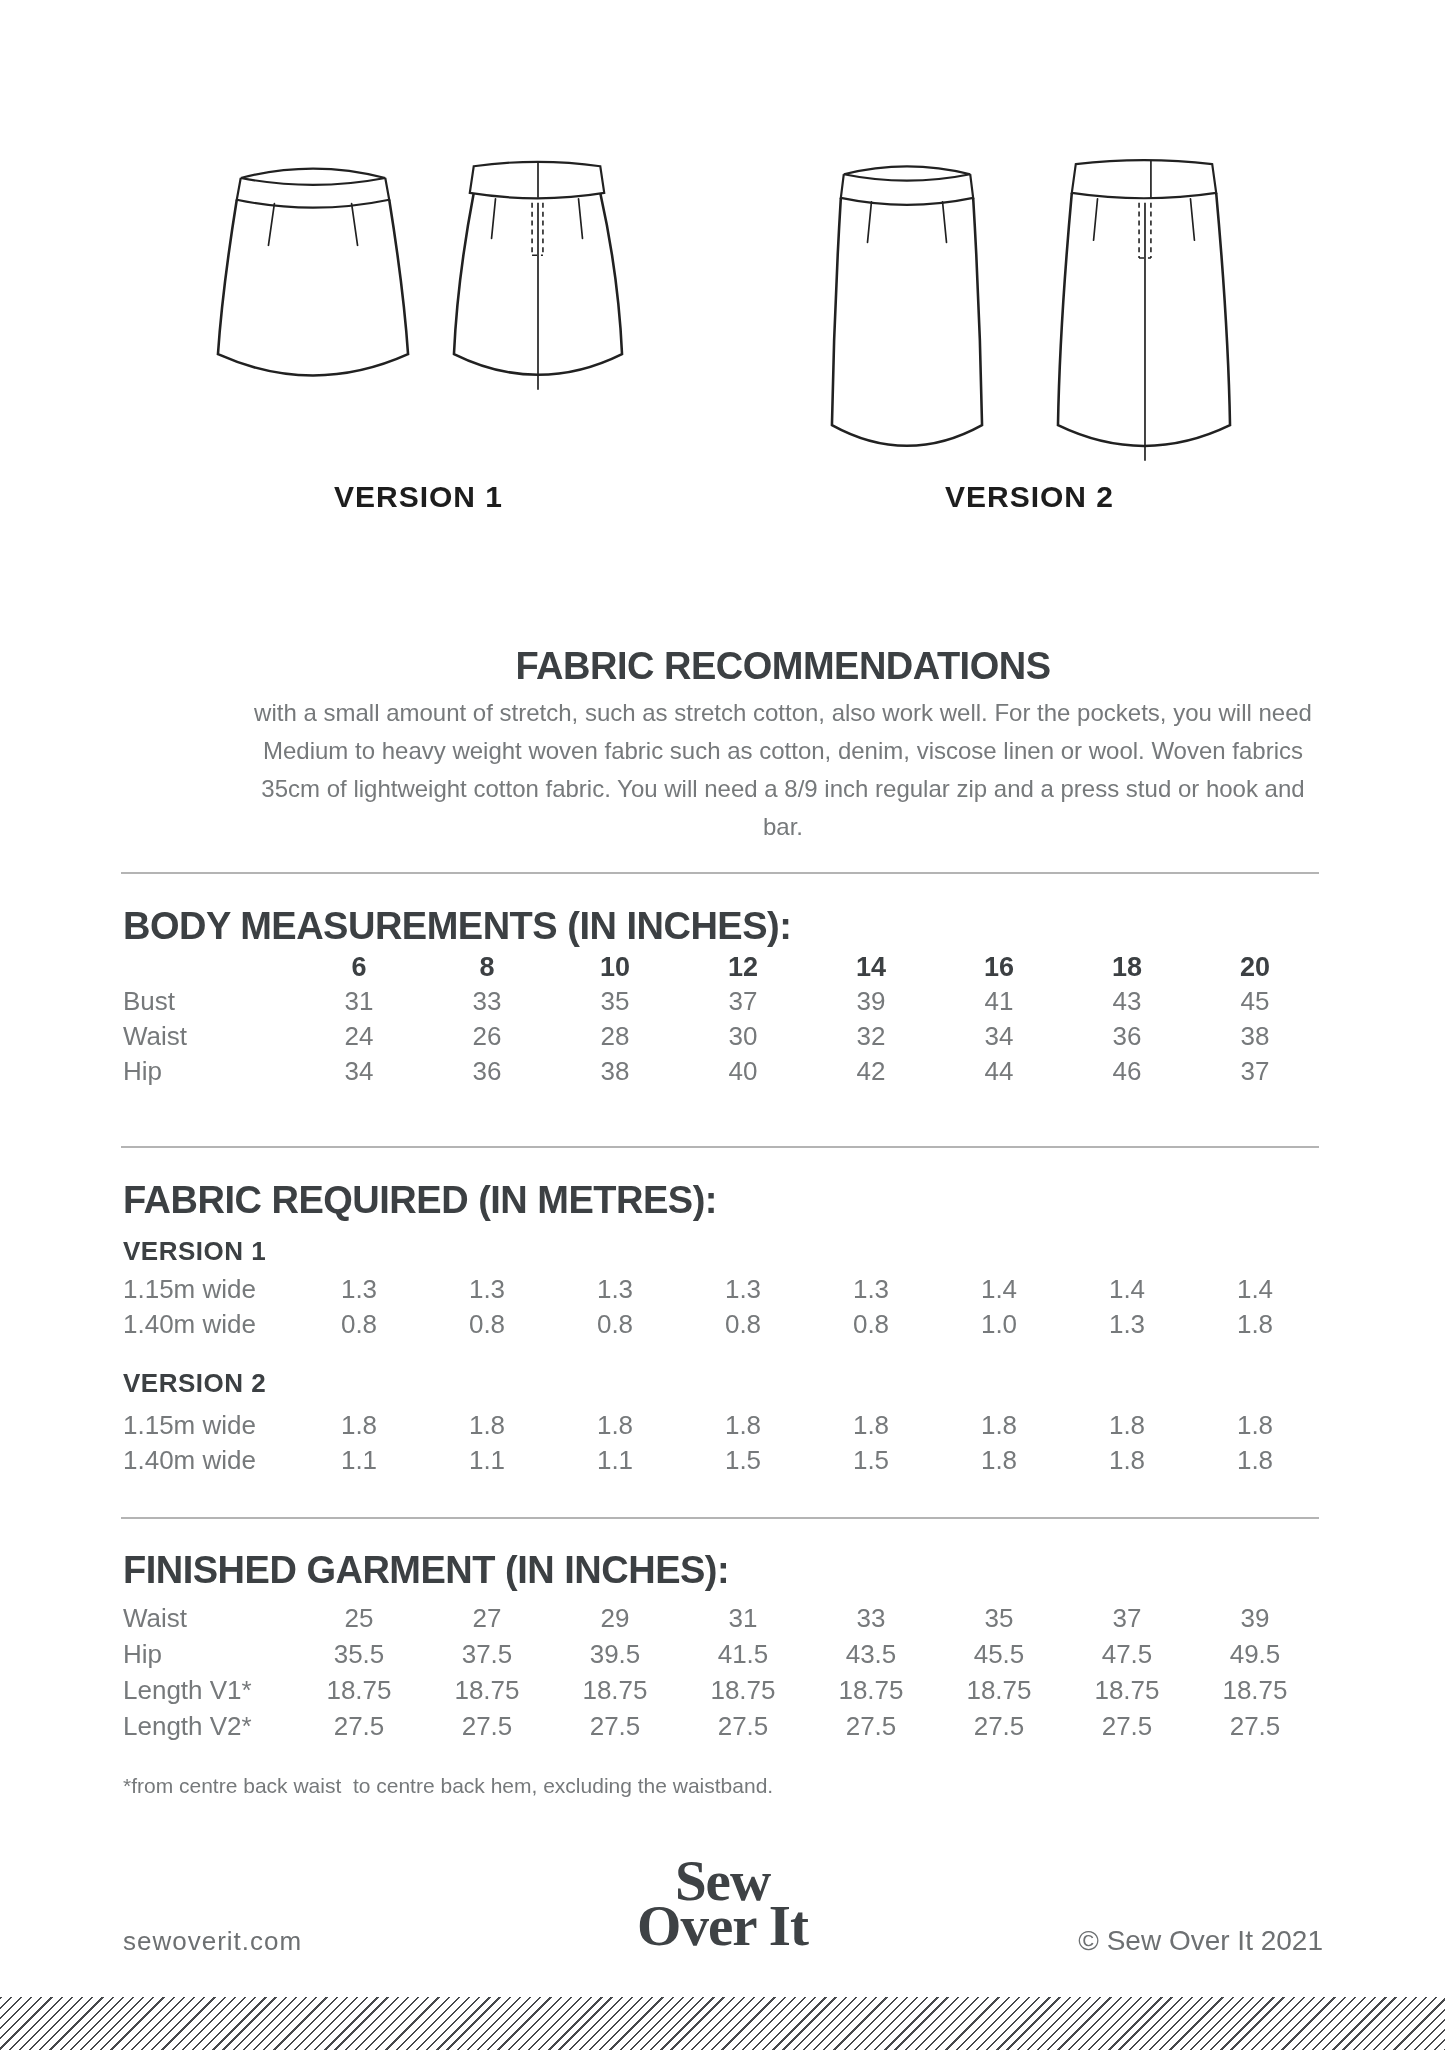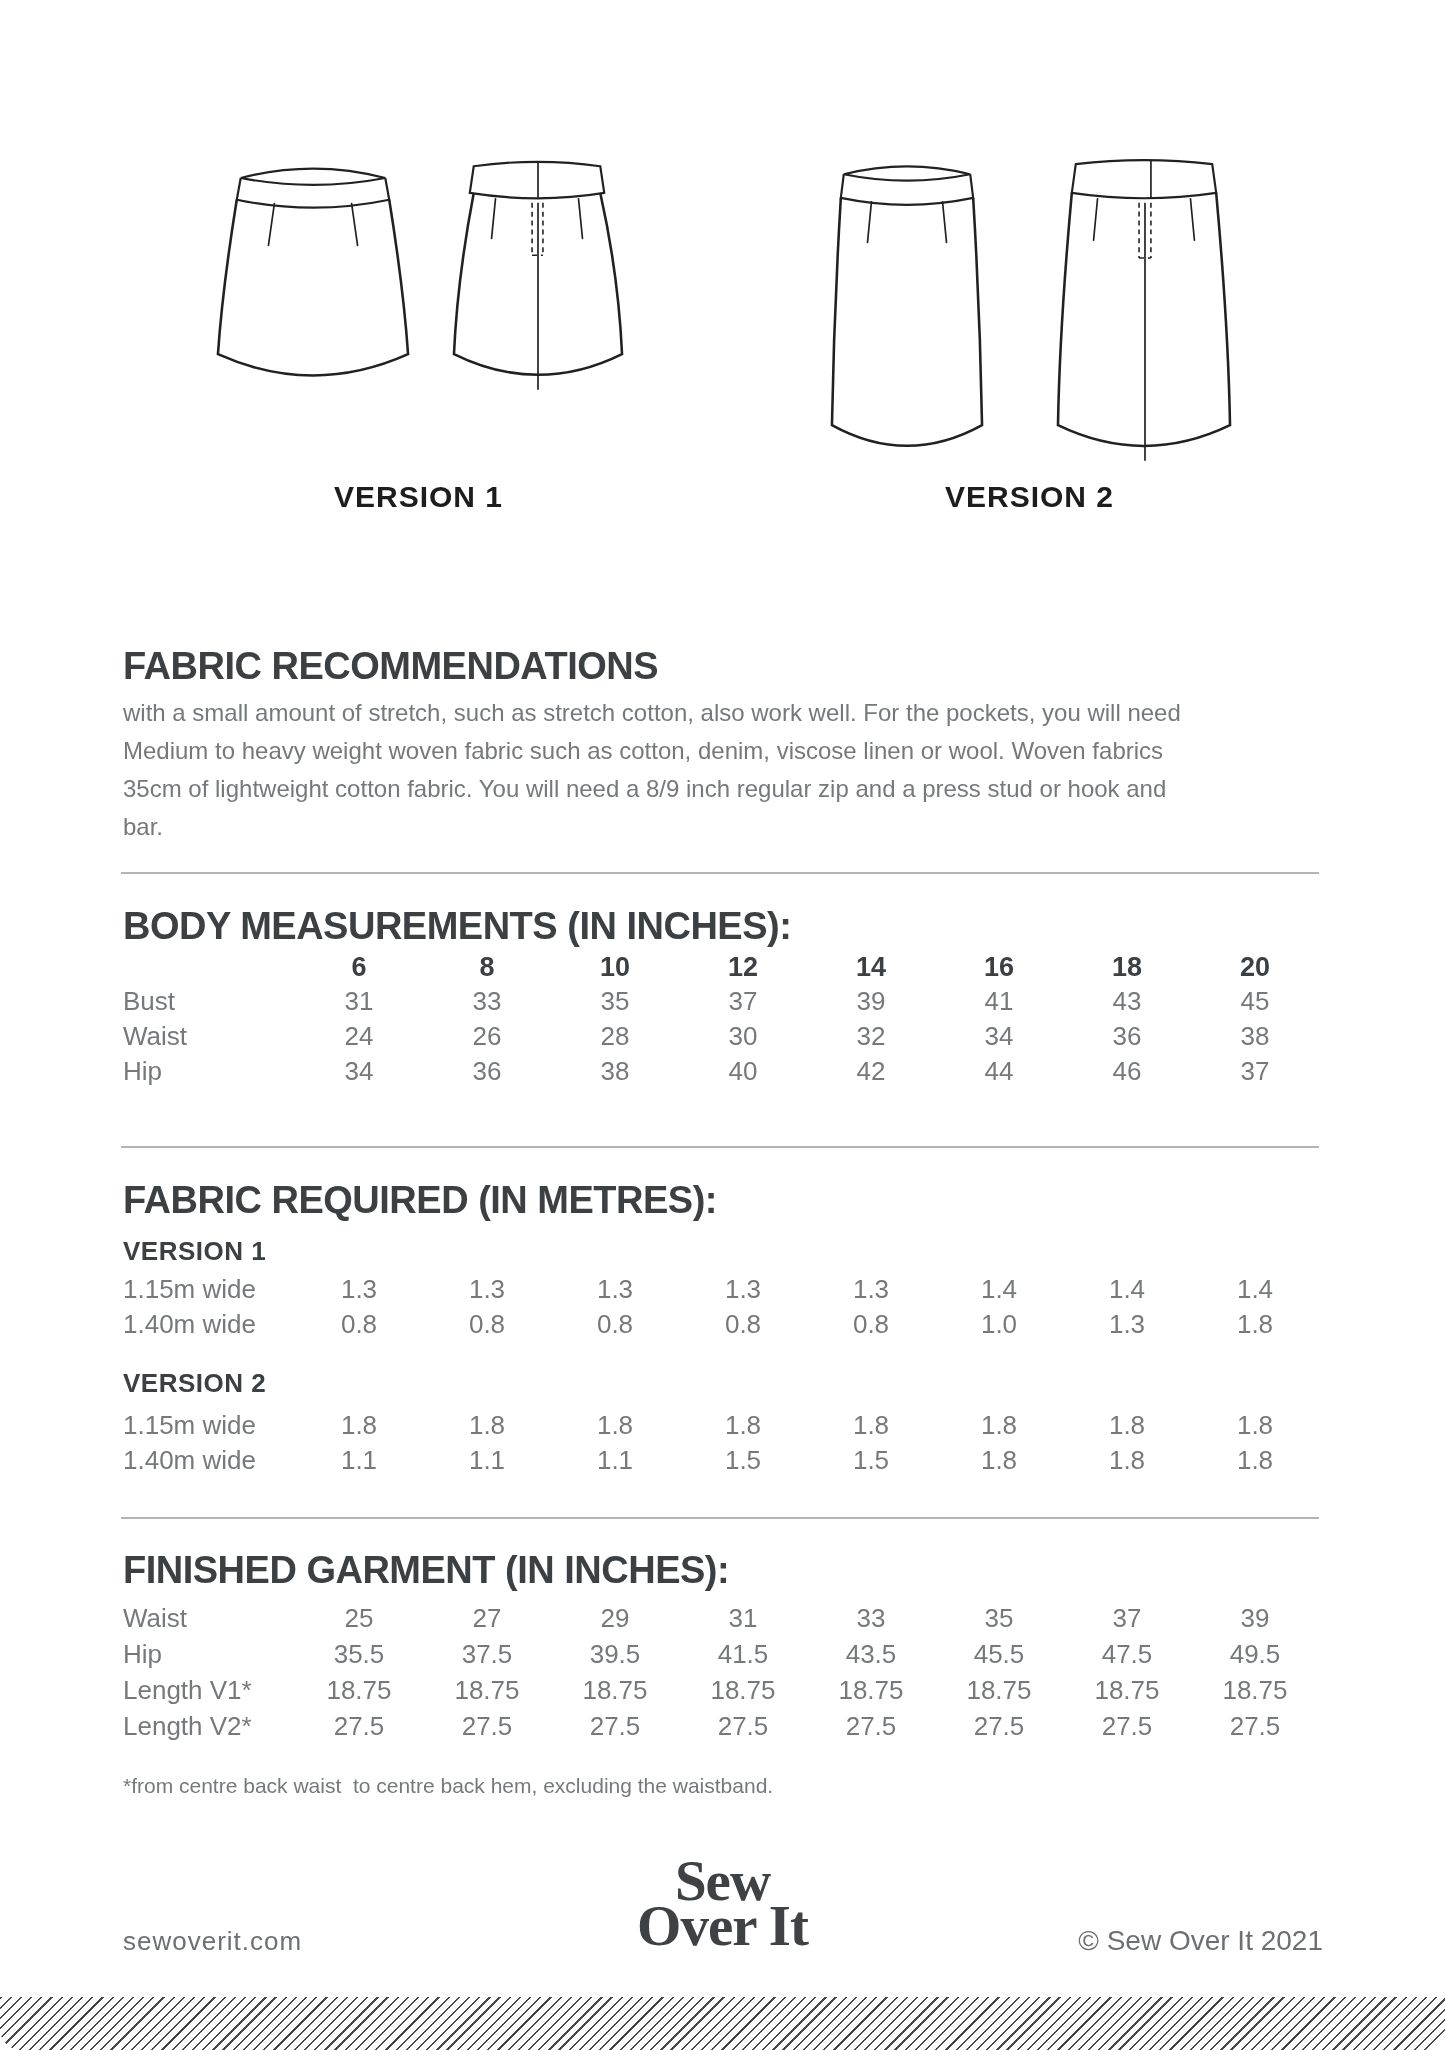--- a/index.html
+++ b/index.html
@@ -1,19 +1,19 @@
 <!DOCTYPE html>
 <html><head>
 <meta charset="utf-8">
 <style>
   * { margin:0; padding:0; box-sizing:border-box; }
   html,body { background:#ffffff; }
   .page {
     position:relative; width:1445px; height:2050px; background:#fff;
-    font-family:"Liberation Sans", sans-serif; color:#76797b; overflow:hidden;border-radius:21px;
+    font-family:"Liberation Sans", sans-serif; color:#76797b; overflow:hidden;
   }
 
   
   .figures-row { position:absolute; top:151px; left:0; width:100%;
     display:flex; justify-content:center; gap:204px; }
   .figure-group { display:flex; flex-direction:column; align-items:center; }
   .figure-views { height:315px; display:flex; align-items:flex-start; }
   .fv1 { gap:40px; } .fv2 { gap:70px; }
   .figure-label { margin-top:14px; font-size:30px; font-weight:bold;
     color:#1d1d1d; letter-spacing:1px; }
@@ -23,21 +23,21 @@
   .drawing .thin { stroke-width:1.7; fill:none; }
   .drawing .dart { stroke-width:1.7; fill:none; stroke-linecap:round; }
   .drawing .dash { stroke-width:1.6; fill:none; stroke-dasharray:5 4; }
 
   
   h2 { font-size:38px; line-height:40px; font-weight:bold; color:#3c4043;
        letter-spacing:-0.5px; }
   h3 { font-size:26px; line-height:26px; font-weight:bold; color:#3c4043;
        letter-spacing:0.5px; }
   .sec { position:absolute; left:123px; width:1320px; }
-  .sec-rec   { top:646px; }
+  .sec-rec   { top:646px;text-align:center; }
   .sec-body  { top:906px; }
   .sec-fab   { top:1180px; }
   .sec-fin   { top:1550px; }
   .para { margin-top:8px; }
   .para div { font-size:24px; line-height:38px; color:#76797b; white-space:nowrap; }
   .divider { position:absolute; left:121px; width:1198px; height:2px;
     background:#b4b4b4; }
   .d1 { top:872px; } .d2 { top:1146px; } .d3 { top:1517px; }
 
   

